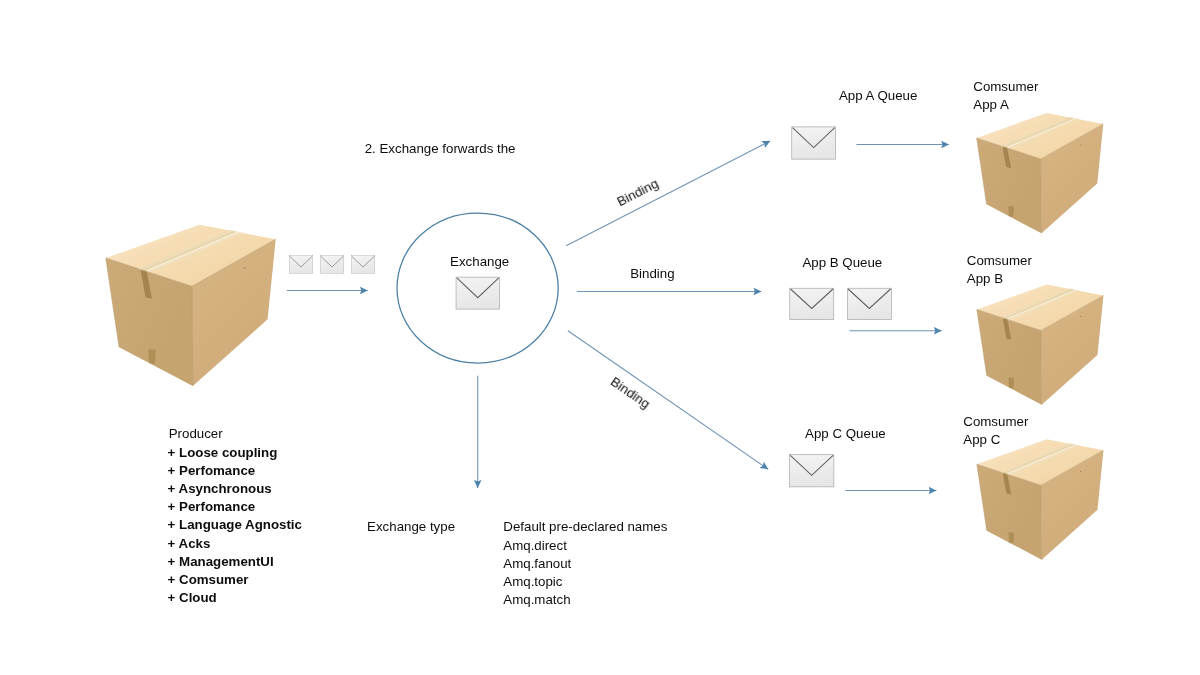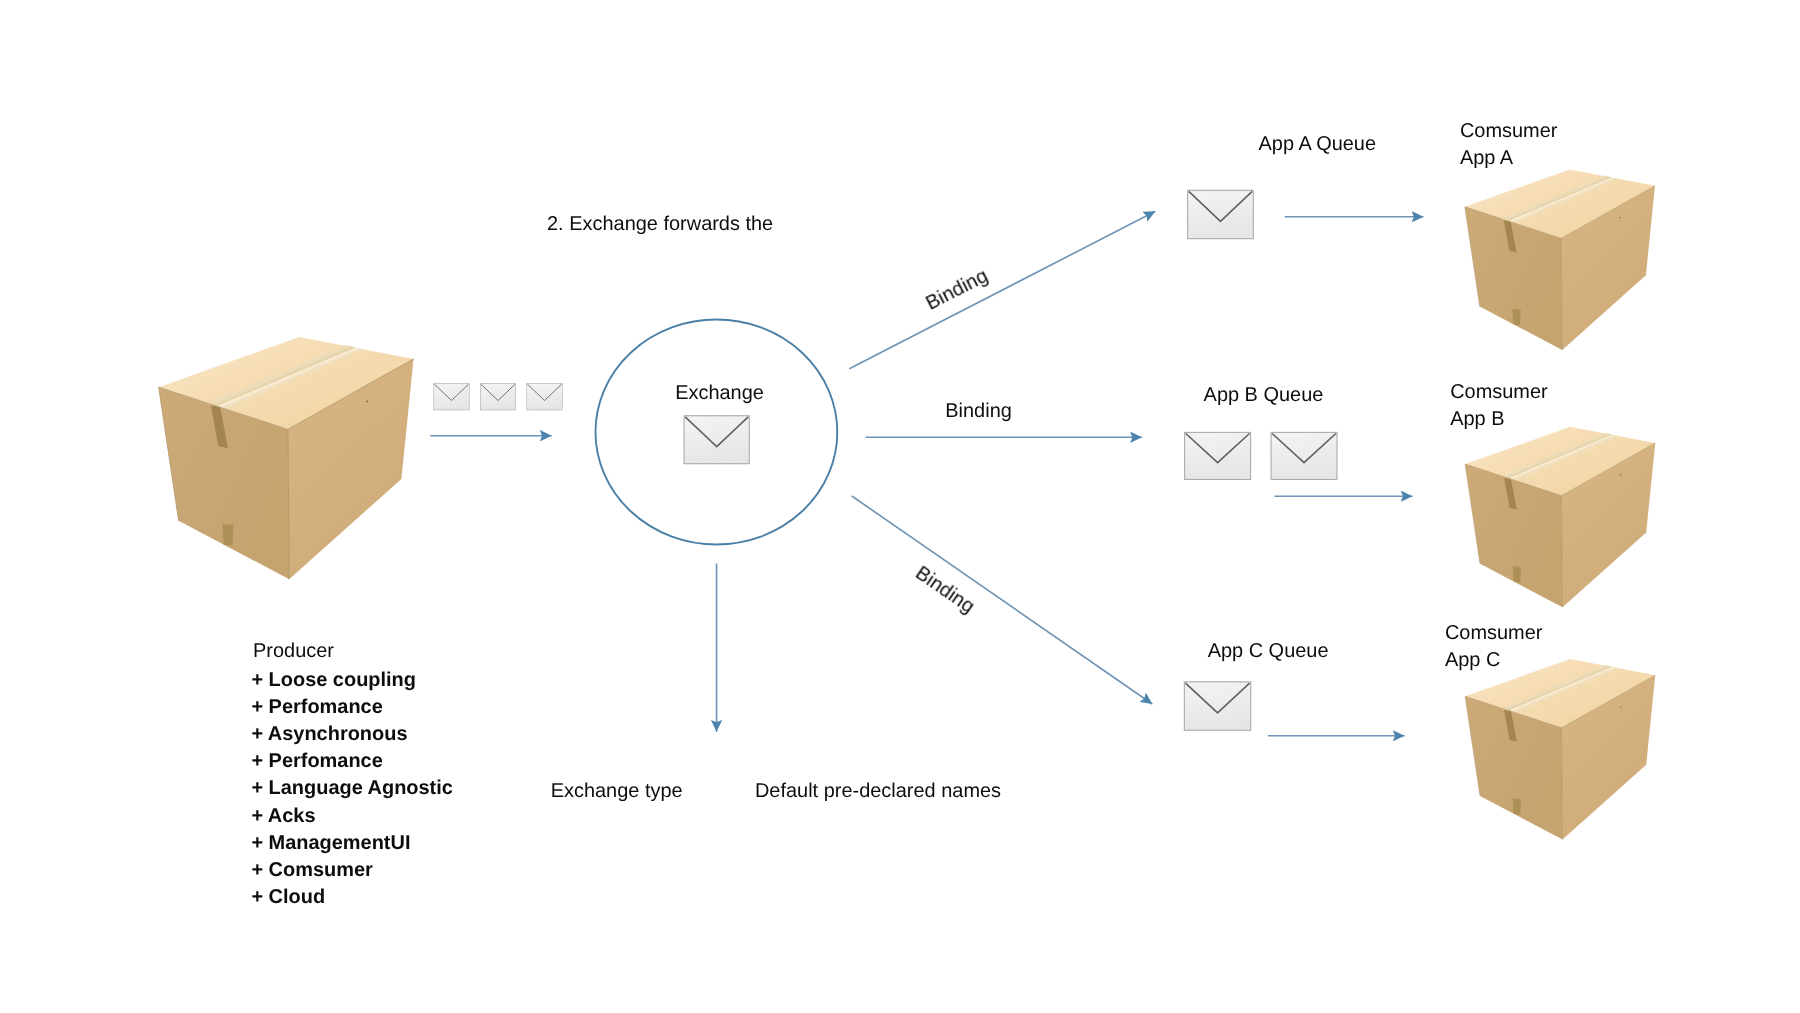--- a/index.html
+++ b/index.html
@@ -136,14 +136,15 @@
   <div class="lbl" style="left:805.1px;top:425.3px;">App C Queue</div>
 
   <div class="lbl" style="left:973.3px;top:78.3px;"><span>Comsumer</span><br><span>App A</span></div>
   <div class="lbl" style="left:966.8px;top:251.6px;"><span>Comsumer</span><br><span>App B</span></div>
   <div class="lbl" style="left:963.3px;top:413.2px;"><span>Comsumer</span><br><span>App C</span></div>
 
   <div class="lbl" id="benefits" style="left:167.6px;top:444.1px;font-weight:bold;"><div>+ Loose coupling</div><div>+ Perfomance</div><div>+ Asynchronous</div><div>+ Perfomance</div><div>+ Language Agnostic</div><div>+ Acks</div><div>+ ManagementUI</div><div>+ Comsumer</div><div>+ Cloud</div></div>
 
   <div class="lbl bold" style="left:367.1px;top:518.4px;">Exchange type</div>
   <div class="lbl bold" style="left:503.3px;top:518.4px;">Default pre-declared names</div>
+  <div class="lbl" id="enames" style="left:503.3px;top:537.1px;"><div>Amq.direct</div><div>Amq.fanout</div><div>Amq.topic</div><div>Amq.match</div></div>
 
 </div>
 
 </body></html>

